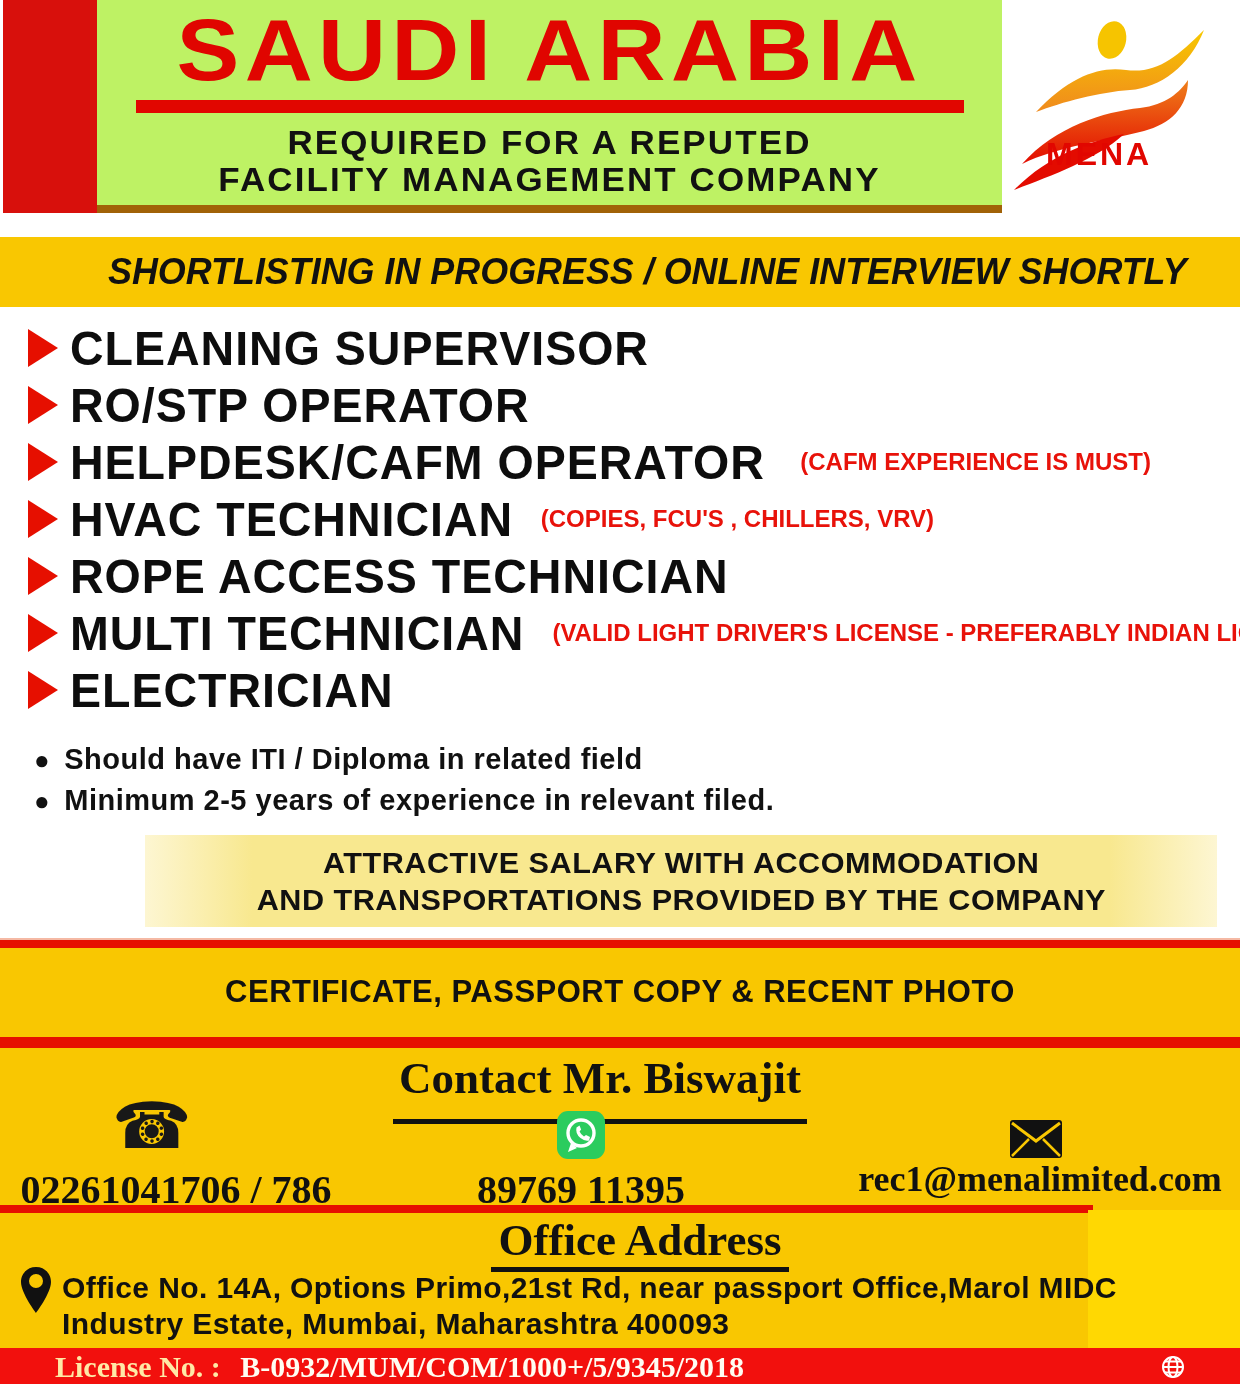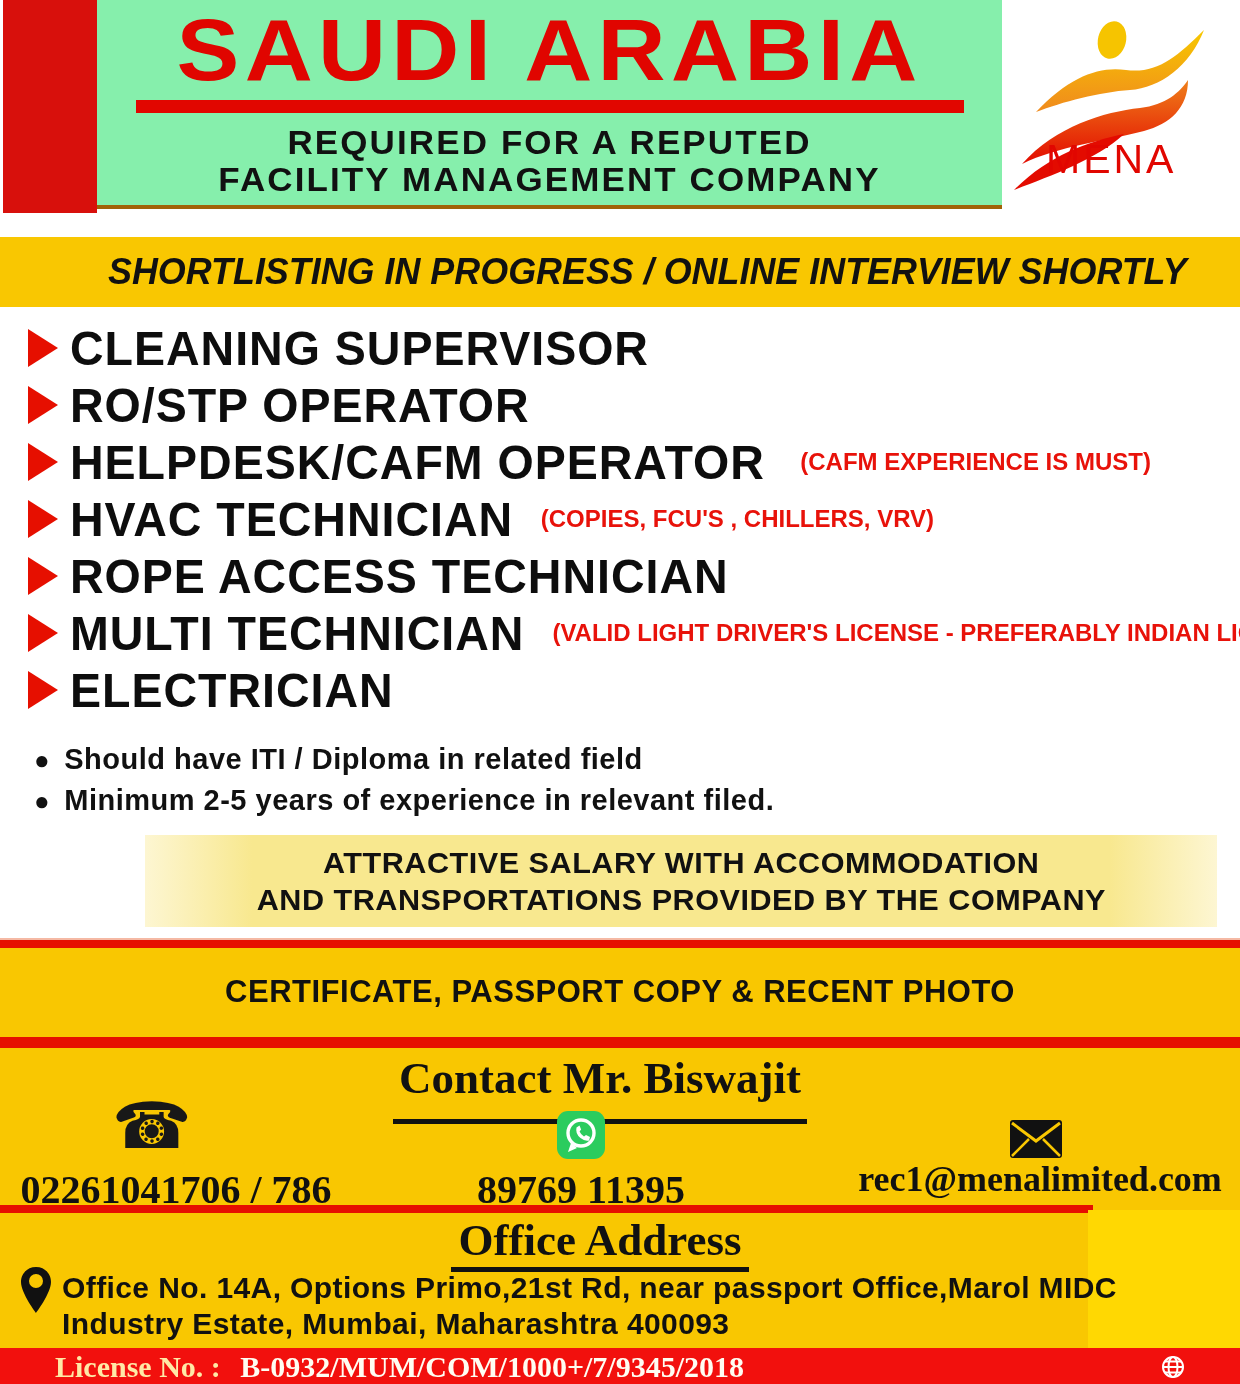--- a/index.html
+++ b/index.html
@@ -1,26 +1,26 @@
 <!DOCTYPE html>
 <html><head>
 <meta charset="utf-8">
 <style>
   html,body{margin:0;padding:0;}
   body{width:1240px;height:1384px;background:#ffffff;font-family:"Liberation Sans",sans-serif;position:relative;overflow:hidden;}
 
   
   .header{position:relative;height:213px;background:#ffffff;}
   .red-bar{position:absolute;left:3px;top:0;width:94px;height:213px;background:#d8100c;}
-  .header-box{position:absolute;left:97px;top:0;width:905px;height:205px;background:#86efac;border-bottom:4px solid #a16207;}
+  .header-box{position:absolute;left:97px;top:0;width:905px;height:205px;background:#bef264;border-bottom:8px solid #a16207;}
   .saudi-title{margin-top:6px;text-align:center;font-weight:bold;font-size:88px;line-height:1.0;color:#e00500;letter-spacing:5px;transform:scaleX(1.07);white-space:nowrap;}
   .title-underline{height:13px;background:#e10600;width:828px;margin:6px auto 12px auto;}
   .header-sub{text-align:center;font-weight:bold;color:#111;font-size:33px;line-height:1.12;letter-spacing:2px;transform:scaleX(1.06);white-space:nowrap;}
   .logo{position:absolute;left:1008px;top:14px;width:225px;height:190px;}
-  .logo-text{position:absolute;left:38px;top:122px;font-weight:normal;font-size:41px;color:#e10600;letter-spacing:3px;}
+  .logo-text{position:absolute;left:38px;top:122px;font-weight:bold;font-size:32px;color:#e10600;letter-spacing:3px;}
 
   
   .gap{height:24px;background:#ffffff;}
   .banner{height:70px;background:#f9c701;display:flex;align-items:center;padding-left:108px;box-sizing:border-box;}
   .banner span{font-weight:bold;font-style:italic;font-size:37px;color:#111;transform:scaleX(.97);transform-origin:left;white-space:nowrap;}
 
   
   .jobs-section{height:631px;background:#ffffff;overflow:hidden;}
   .job-list{padding:18px 0 0 28px;}
   .job-row{display:flex;align-items:center;height:46px;margin-bottom:11px;white-space:nowrap;}
@@ -49,21 +49,21 @@
   .contact-heading span{font-family:"Liberation Serif",serif;font-weight:bold;font-size:45px;color:#111;border-bottom:5px solid #111;padding:0 6px 16px 6px;}
   .phone-icon{position:absolute;left:112px;top:46px;font-family:"DejaVu Sans",sans-serif;font-size:64px;color:#181818;line-height:1;}
   .wa-icon{position:absolute;left:556px;top:62px;}
   .mail-icon{position:absolute;left:1010px;top:72px;}
   .contact-num{position:absolute;top:118px;font-family:"Liberation Serif",serif;font-weight:bold;font-size:40px;color:#111;text-align:center;white-space:nowrap;}
   .num-phone{left:0;width:352px;text-align:center;}
   .num-wa{left:431px;width:300px;}
   .num-email{left:858px;width:364px;top:110px;font-size:36px;}
   .red-line-3{position:absolute;left:0;top:157px;width:1093px;height:8px;background:#e60f00;}
   .patch{position:absolute;left:1088px;top:162px;width:152px;height:138px;background:#ffd802;}
-  .office-heading{position:absolute;top:166px;left:0;width:1200px;text-align:center;}
+  .office-heading{position:absolute;top:166px;left:0;width:1200px;text-align:center;padding-left:40px;}
   .office-heading span{font-family:"Liberation Serif",serif;font-weight:bold;font-size:45px;color:#111;border-bottom:5px solid #111;padding:0 8px 2px 8px;}
   .pin-icon{position:absolute;left:20px;top:218px;}
   .address{position:absolute;left:62px;top:222px;font-weight:bold;font-size:30px;color:#111;line-height:36px;letter-spacing:.4px;}
 
   
   .footer-bar{height:38px;background:#f2100d;display:flex;align-items:center;justify-content:space-between;padding:0 45px 0 55px;box-sizing:border-box;}
   .license{font-family:"Liberation Serif",serif;font-weight:bold;font-size:30px;white-space:nowrap;}
   .license .lbl{color:#ffe9a6;}
   .license .num{color:#fffdf2;margin-left:12px;}
   .website{display:flex;align-items:center;font-family:"Liberation Serif",serif;font-weight:bold;font-size:30px;color:#ffffff;white-space:nowrap;}
@@ -222,21 +222,21 @@
   </div>
   <div class="address">
     <div>Office No. 14A, Options Primo,21st Rd, near passport Office,Marol MIDC</div>
     <div>Industry Estate, Mumbai, Maharashtra 400093</div>
   </div>
 </div>
 
 <div class="footer-bar">
   <div class="license">
     <span class="lbl">License No. :</span>
-    <span class="num">B-0932/MUM/COM/1000+/7/9345/2018</span>
+    <span class="num">B-0932/MUM/COM/1000+/5/9345/2018</span>
   </div>
   <div class="website">
     <svg width="24" height="24" viewBox="0 0 24 24">
       <circle cx="12" cy="12" r="10" fill="none" stroke="#ffffff" stroke-width="2"></circle>
       <ellipse cx="12" cy="12" rx="4.5" ry="10" fill="none" stroke="#ffffff" stroke-width="2"></ellipse>
       <path d="M2 12 H22 M3.5 6.5 H20.5 M3.5 17.5 H20.5" stroke="#ffffff" stroke-width="2" fill="none"></path>
     </svg>
   </div>
 </div>
 

